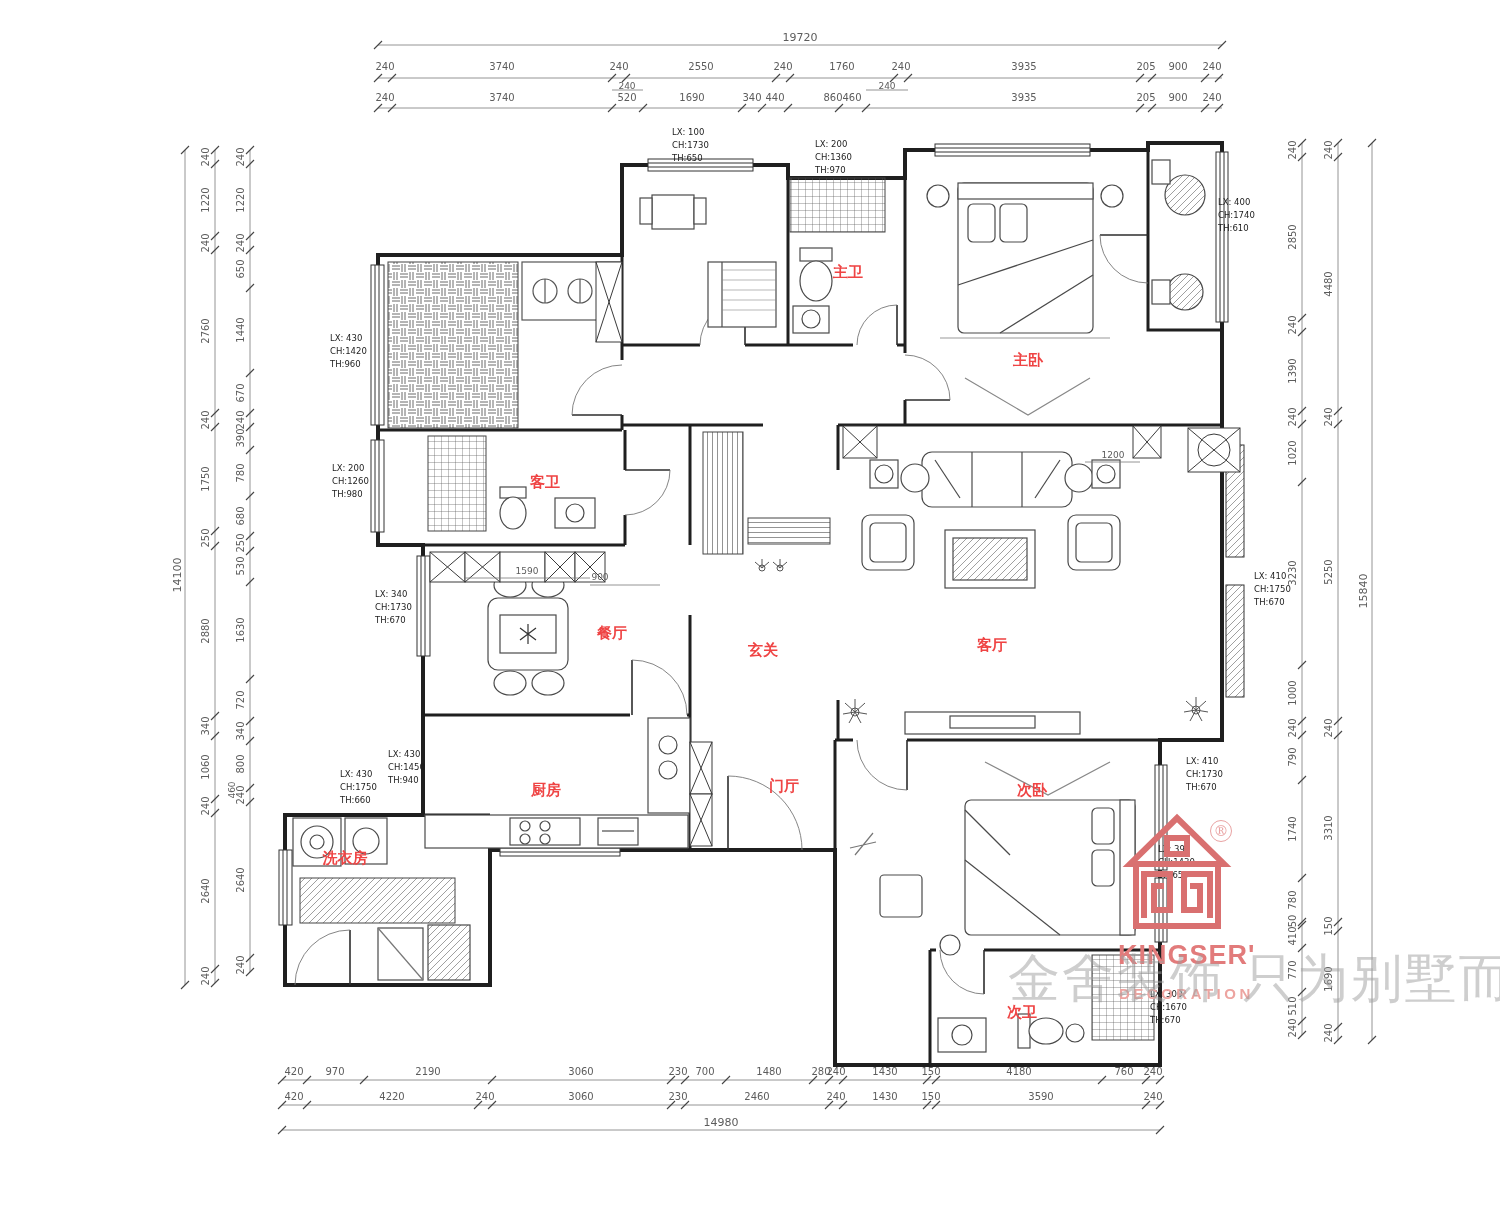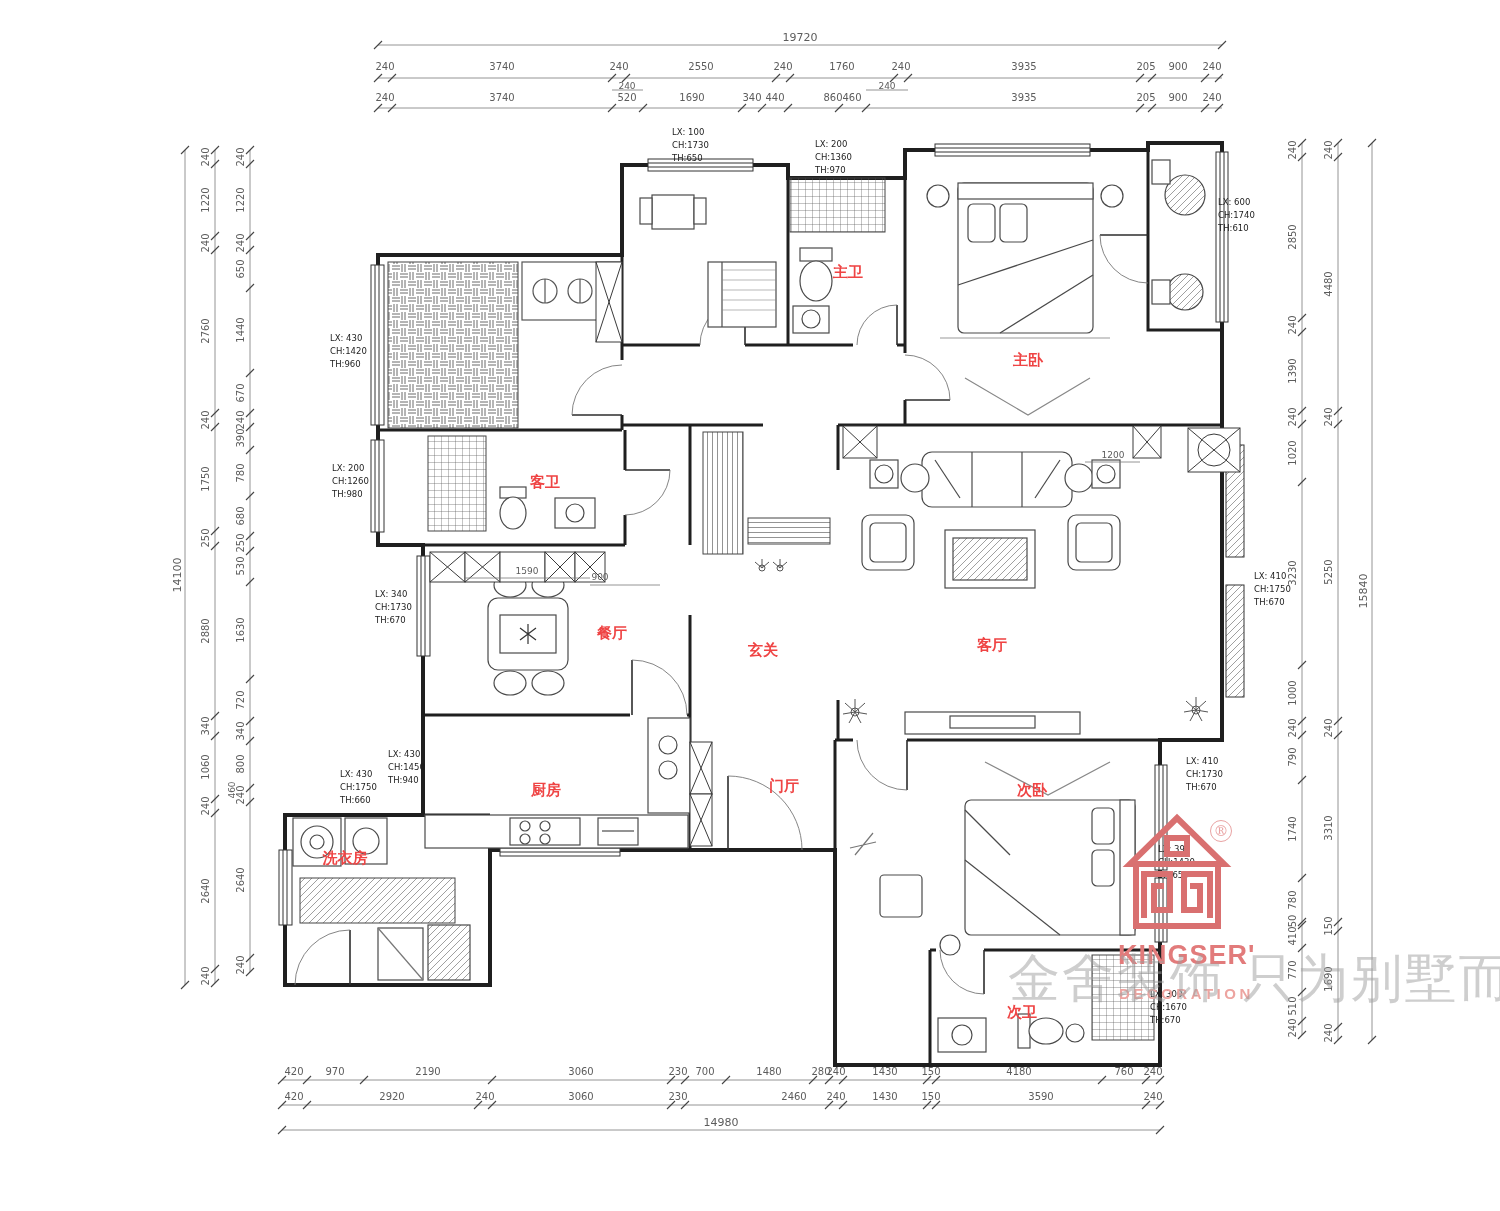--- a/index.html
+++ b/index.html
@@ -530,21 +530,21 @@
       <span>LX: 100</span>
       <span>CH:1730</span>
       <span>TH:650</span>
     </div>
 <div class="wtag" style="left:815px;top:138px">
       <span>LX: 200</span>
       <span>CH:1360</span>
       <span>TH:970</span>
     </div>
 <div class="wtag" style="left:1218px;top:196px">
-      <span>LX: 600</span>
+      <span>LX: 400</span>
       <span>CH:1740</span>
       <span>TH:610</span>
     </div>
 <div class="wtag" style="left:330px;top:332px">
       <span>LX: 430</span>
       <span>CH:1420</span>
       <span>TH:960</span>
     </div>
 <div class="wtag" style="left:332px;top:462px">
       <span>LX: 200</span>
@@ -639,25 +639,25 @@
       <i class="d" style="left: 705px; top: 1072px;">700</i>
       <i class="d" style="left: 769px; top: 1072px;">1480</i>
       <i class="d" style="left: 821px; top: 1072px;">280</i>
       <i class="d" style="left: 836px; top: 1072px;">240</i>
       <i class="d" style="left: 885px; top: 1072px;">1430</i>
       <i class="d" style="left: 931px; top: 1072px;">150</i>
       <i class="d" style="left: 1019px; top: 1072px;">4180</i>
       <i class="d" style="left: 1124px; top: 1072px;">760</i>
       <i class="d" style="left: 1153px; top: 1072px;">240</i>
       <i class="d" style="left: 294px; top: 1097px;">420</i>
-      <i class="d" style="left: 392px; top: 1097px;">2920</i>
+      <i class="d" style="left: 392px; top: 1097px;">4220</i>
       <i class="d" style="left: 485px; top: 1097px;">240</i>
       <i class="d" style="left: 581px; top: 1097px;">3060</i>
       <i class="d" style="left: 678px; top: 1097px;">230</i>
-      <i class="d" style="left: 757px; top: 1097px; margin-left: 37px;">2460</i>
+      <i class="d" style="left: 757px; top: 1097px;">2460</i>
       <i class="d" style="left: 836px; top: 1097px;">240</i>
       <i class="d" style="left: 885px; top: 1097px;">1430</i>
       <i class="d" style="left: 931px; top: 1097px;">150</i>
       <i class="d" style="left: 1041px; top: 1097px;">3590</i>
       <i class="d" style="left: 1153px; top: 1097px;">240</i>
       <i class="d big" style="left: 721px; top: 1122px;">14980</i>
       <i class="d v big" style="left: 177px; top: 575px;">14100</i>
       <i class="d v" style="left: 206px; top: 157px;">240</i>
       <i class="d v" style="left: 206px; top: 200px;">1220</i>
       <i class="d v" style="left: 206px; top: 243px;">240</i>

